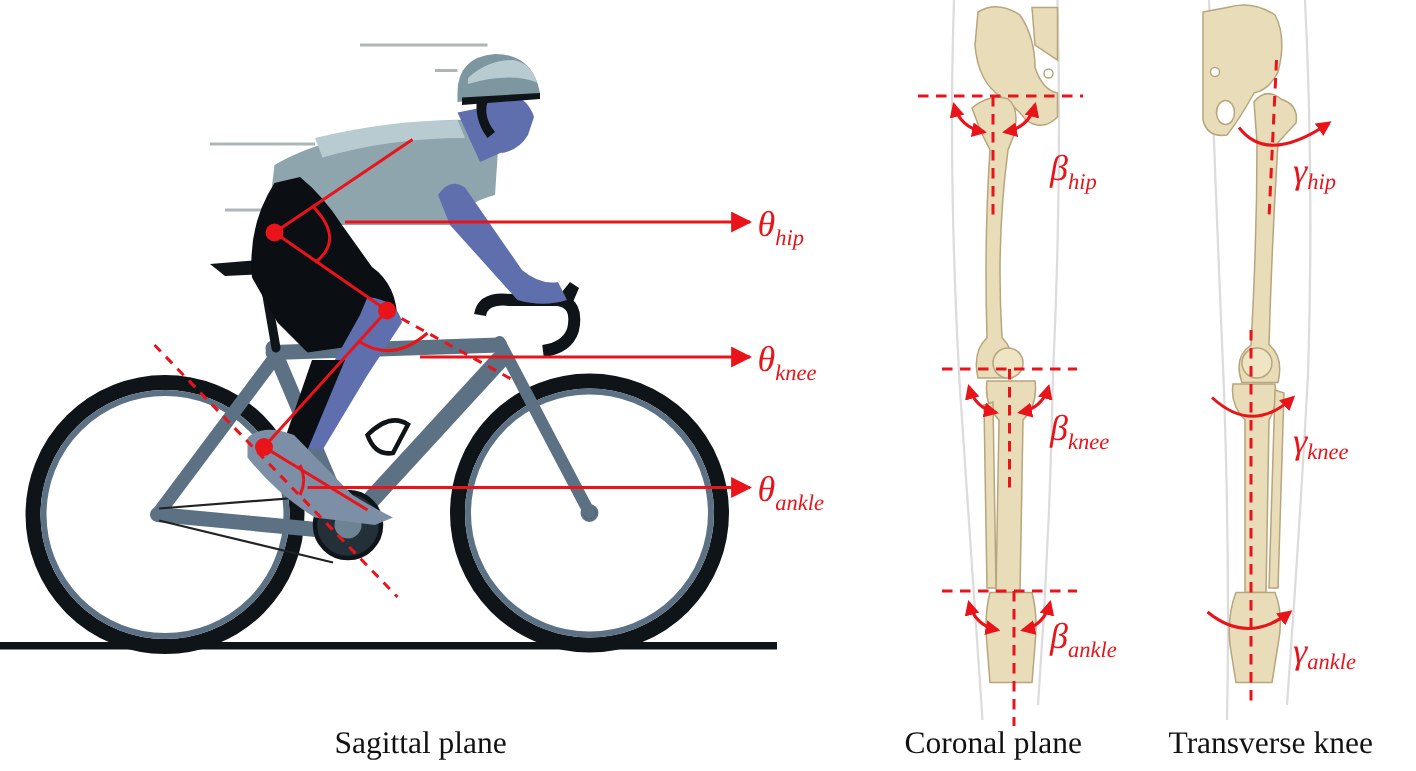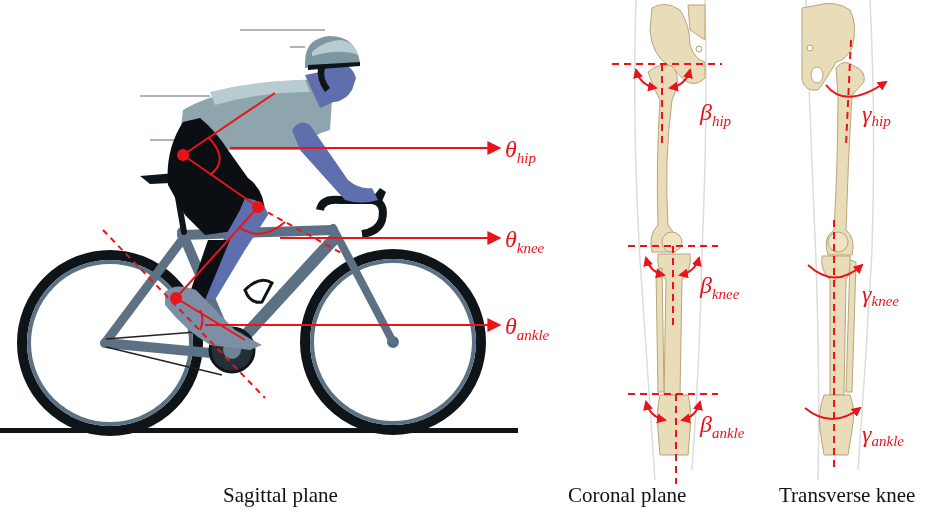--- a/index.html
+++ b/index.html
@@ -176,14 +176,14 @@
     <line x1="834" y1="220" x2="834" y2="470" stroke-dasharray="7,5"></line>
     <path d="M808,265 Q835,290 862,265" marker-end="url(#arrowS)"></path>
     <path d="M805,408 Q832,430 860,408" marker-end="url(#arrowS)"></path>
   </g>
   <text class="lbl main" x="862" y="122"><tspan>γ</tspan><tspan class="sub" dy="4">hip</tspan></text>
   <text class="lbl main" x="862" y="302"><tspan>γ</tspan><tspan class="sub" dy="4">knee</tspan></text>
   <text class="lbl main" x="862" y="442"><tspan>γ</tspan><tspan class="sub" dy="4">ankle</tspan></text>
 </svg>
 
 <div class="caption" style="left:208px;margin-left:15px;">Sagittal plane</div>
-<div class="caption" style="left:568px;text-align:right;">Coronal plane</div>
+<div class="caption" style="left:603px;text-align:right;">Coronal plane</div>
 <div class="caption" style="left:779px;">Transverse knee</div>
 
 </body></html>

